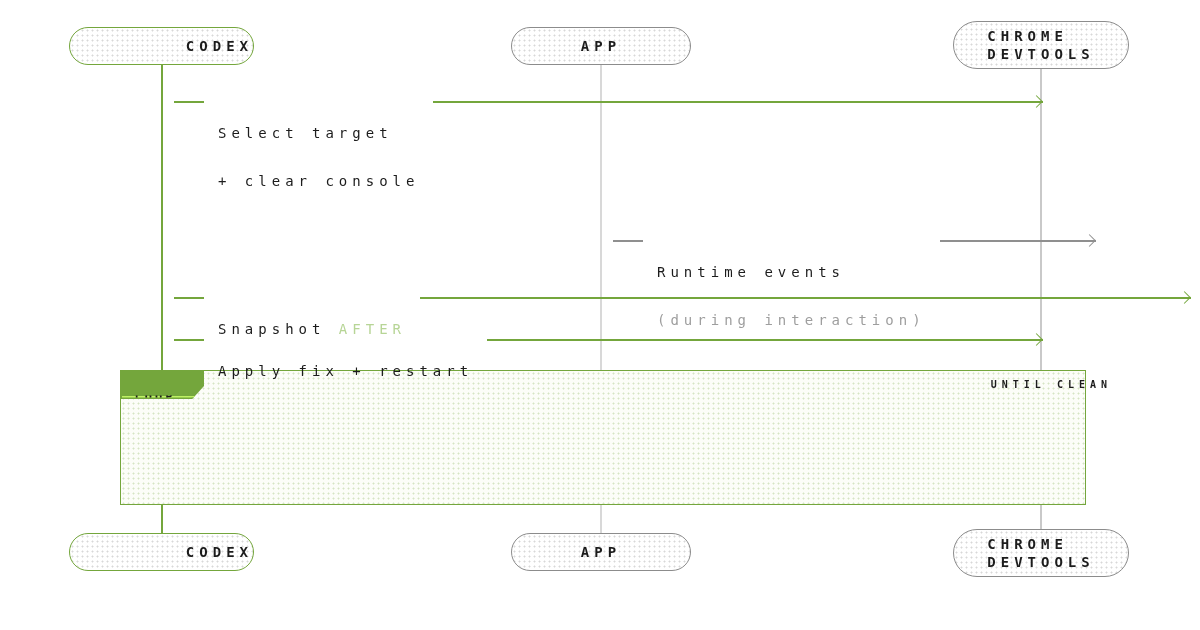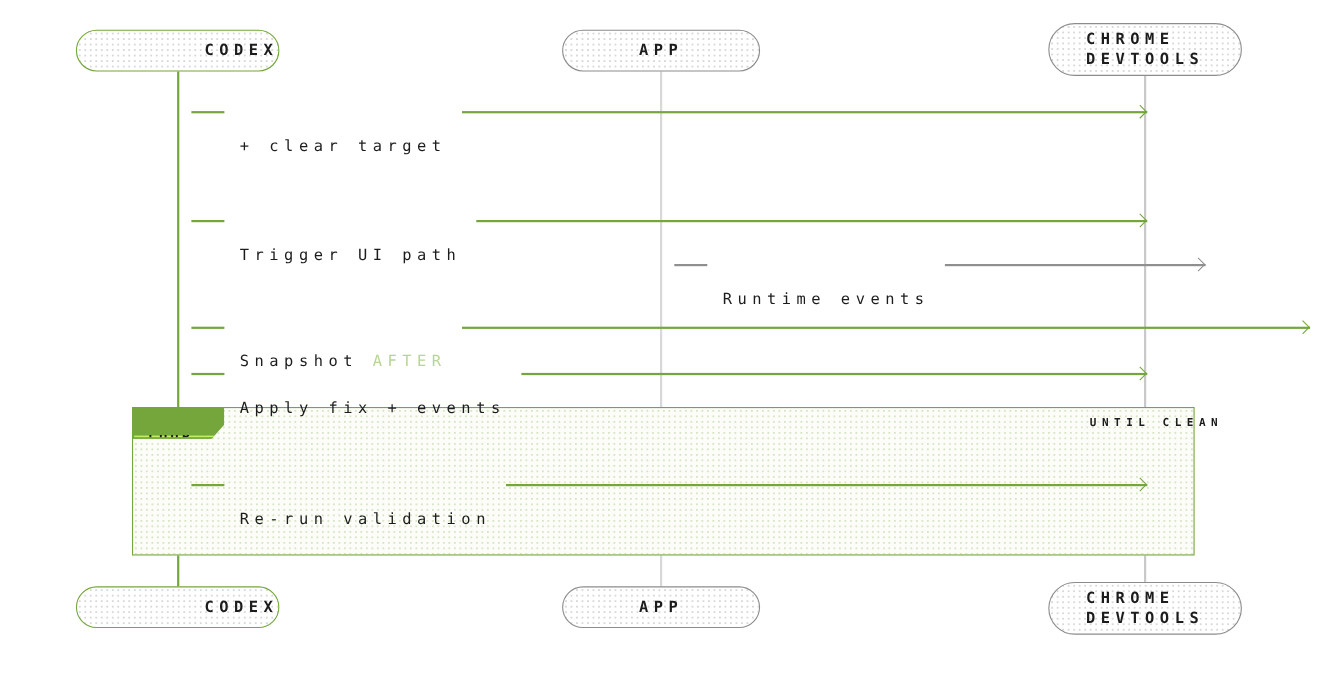--- a/index.html
+++ b/index.html
@@ -100,65 +100,51 @@
     <span class="actor-label">APP</span>
   </div>
   <div class="actor" style="left:953px;top:529px;width:176px;height:48px">
     <span class="actor-label">CHROME
 DEVTOOLS</span>
   </div>
 
   <div class="msg" style="left:162px;top:93px;width:879px">
     <span class="lead"></span>
     <div class="label">
-      <div>+ clear target</div>
+      <div>Select target</div>
+      <div>+ clear console</div>
     </div>
     <span class="line"></span>
     <span class="arrowhead"></span>
   </div>
 
 
-  <div class="msg" style="left:162px;top:192px;width:879px">
-    <span class="lead"></span>
-    <div class="label">
-      <div>Trigger UI path</div>
-    </div>
-    <span class="line"></span>
-    <span class="arrowhead"></span>
-  </div>
 
   <div class="msg gray" style="left:601px;top:232px;width:493px">
     <span class="lead"></span>
     <div class="label">
       <div>Runtime events</div>
+      <div class="sub">(during interaction)</div>
     </div>
     <span class="line"></span>
     <span class="arrowhead"></span>
   </div>
 
   <div class="msg" style="left:162px;top:289px;width:1027px">
     <span class="lead"></span>
     <div class="label">
       <div><span>Snapshot </span><span class="accent">AFTER</span></div>
     </div>
     <span class="line"></span>
     <span class="arrowhead"></span>
   </div>
 
   <div class="msg" style="left:162px;top:331px;width:879px">
     <span class="lead"></span>
     <div class="label">
-      <div>Apply fix + events</div>
+      <div>Apply fix + restart</div>
     </div>
     <span class="line"></span>
     <span class="arrowhead"></span>
   </div>
 
-  <div class="msg" style="left:162px;top:432px;width:879px">
-    <span class="lead"></span>
-    <div class="label">
-      <div>Re-run validation</div>
-    </div>
-    <span class="line"></span>
-    <span class="arrowhead"></span>
-  </div>
 
 </div>
 
 </body></html>

